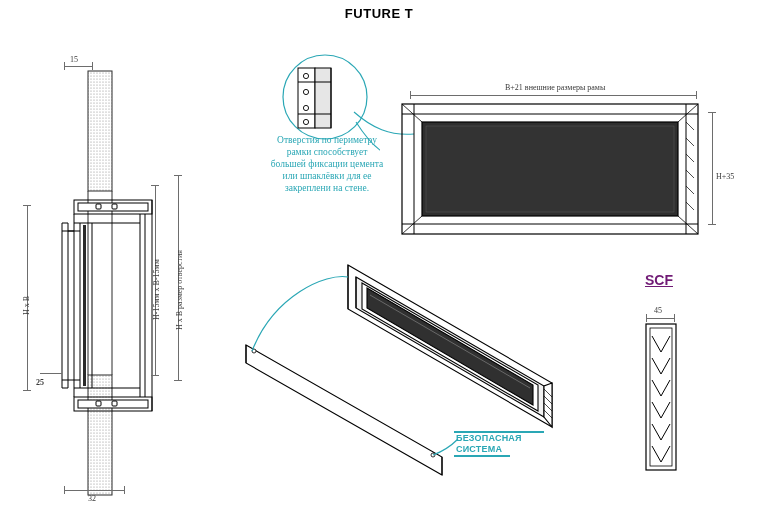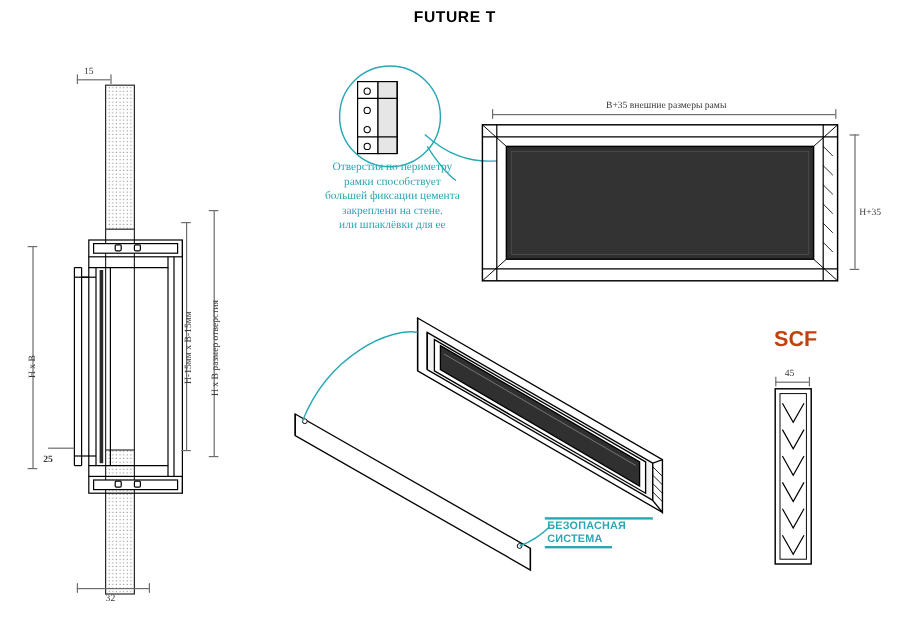--- a/index.html
+++ b/index.html
@@ -76,22 +76,23 @@
     font-size: 9px;
     font-weight: bold;
     line-height: 11px;
     color: #2aa7b5;
     text-align: left;
     letter-spacing: 0.2px;
   }
   .scf-label {
     font-family: "Liberation Sans", sans-serif;
     font-weight: bold;
-    font-size: 18px;
-    color: #c2410c;
+    font-size: 14px;
+    color: #701a75;
+    text-decoration: underline;
   }
   svg { display:block; }
 </style>
 </head>
 <body>
 
 <div class="root">
 
   <div class="abs title">FUTURE T</div>
 
@@ -202,22 +203,22 @@
   <div class="abs" style="left:352px; top:110px; width:70px; height:45px;">
     <svg width="70" height="45" viewBox="0 0 70 45">
       <path d="M2,2 C20,18 38,26 62,24" stroke="#2aa7b5" stroke-width="1.1" fill="none"></path>
     </svg>
   </div>
 
   <div class="abs callout" style="left:248px; top:134px; width:158px;">
     <div>Отверстия по периметру</div>
     <div>рамки способствует</div>
     <div>большей фиксации цемента</div>
+    <div>или шпаклёвки  для ее</div>
     <div>закреплени на стене.</div>
-    <div>или шпаклёвки  для ее</div>
   </div>
 
   <div class="abs" style="left:398px; top:100px; width:310px; height:140px;">
     <svg width="310" height="140" viewBox="0 0 310 140">
 
       <rect x="4" y="4" width="296" height="130" fill="none" stroke="#000" stroke-width="1.2"></rect>
 
       <line x1="16" y1="4" x2="16" y2="134" stroke="#000" stroke-width="1"></line>
       <line x1="288" y1="4" x2="288" y2="134" stroke="#000" stroke-width="1"></line>
 
@@ -239,21 +240,21 @@
         <line x1="288" y1="70" x2="296" y2="78"></line>
         <line x1="288" y1="86" x2="296" y2="94"></line>
         <line x1="288" y1="102" x2="296" y2="110"></line>
       </g>
     </svg>
   </div>
 
   <div class="abs line-h" style="left:410px; top:95px; width:286px;"></div>
   <div class="abs tick" style="left:410px; top:91px; height:8px;"></div>
   <div class="abs tick" style="left:696px; top:91px; height:8px;"></div>
-  <div class="abs dim-label" style="left:505px; top:83px;">В+35 внешние размеры рамы</div>
+  <div class="abs dim-label" style="left:505px; top:83px;">В+21 внешние размеры рамы</div>
 
   <div class="abs line-v" style="left:712px; top:112px; height:112px;"></div>
   <div class="abs tick-h" style="left:708px; top:112px; width:8px;"></div>
   <div class="abs tick-h" style="left:708px; top:224px; width:8px;"></div>
   <div class="abs dim-label" style="left:716px; top:172px;font-family:Liberation Serif, serif;">Н+35</div>
 
   <div class="abs" style="left:230px; top:255px; width:340px; height:225px;">
     <svg width="340" height="225" viewBox="0 0 340 225">
 
       <g stroke="#000" fill="none" stroke-width="1.1">

